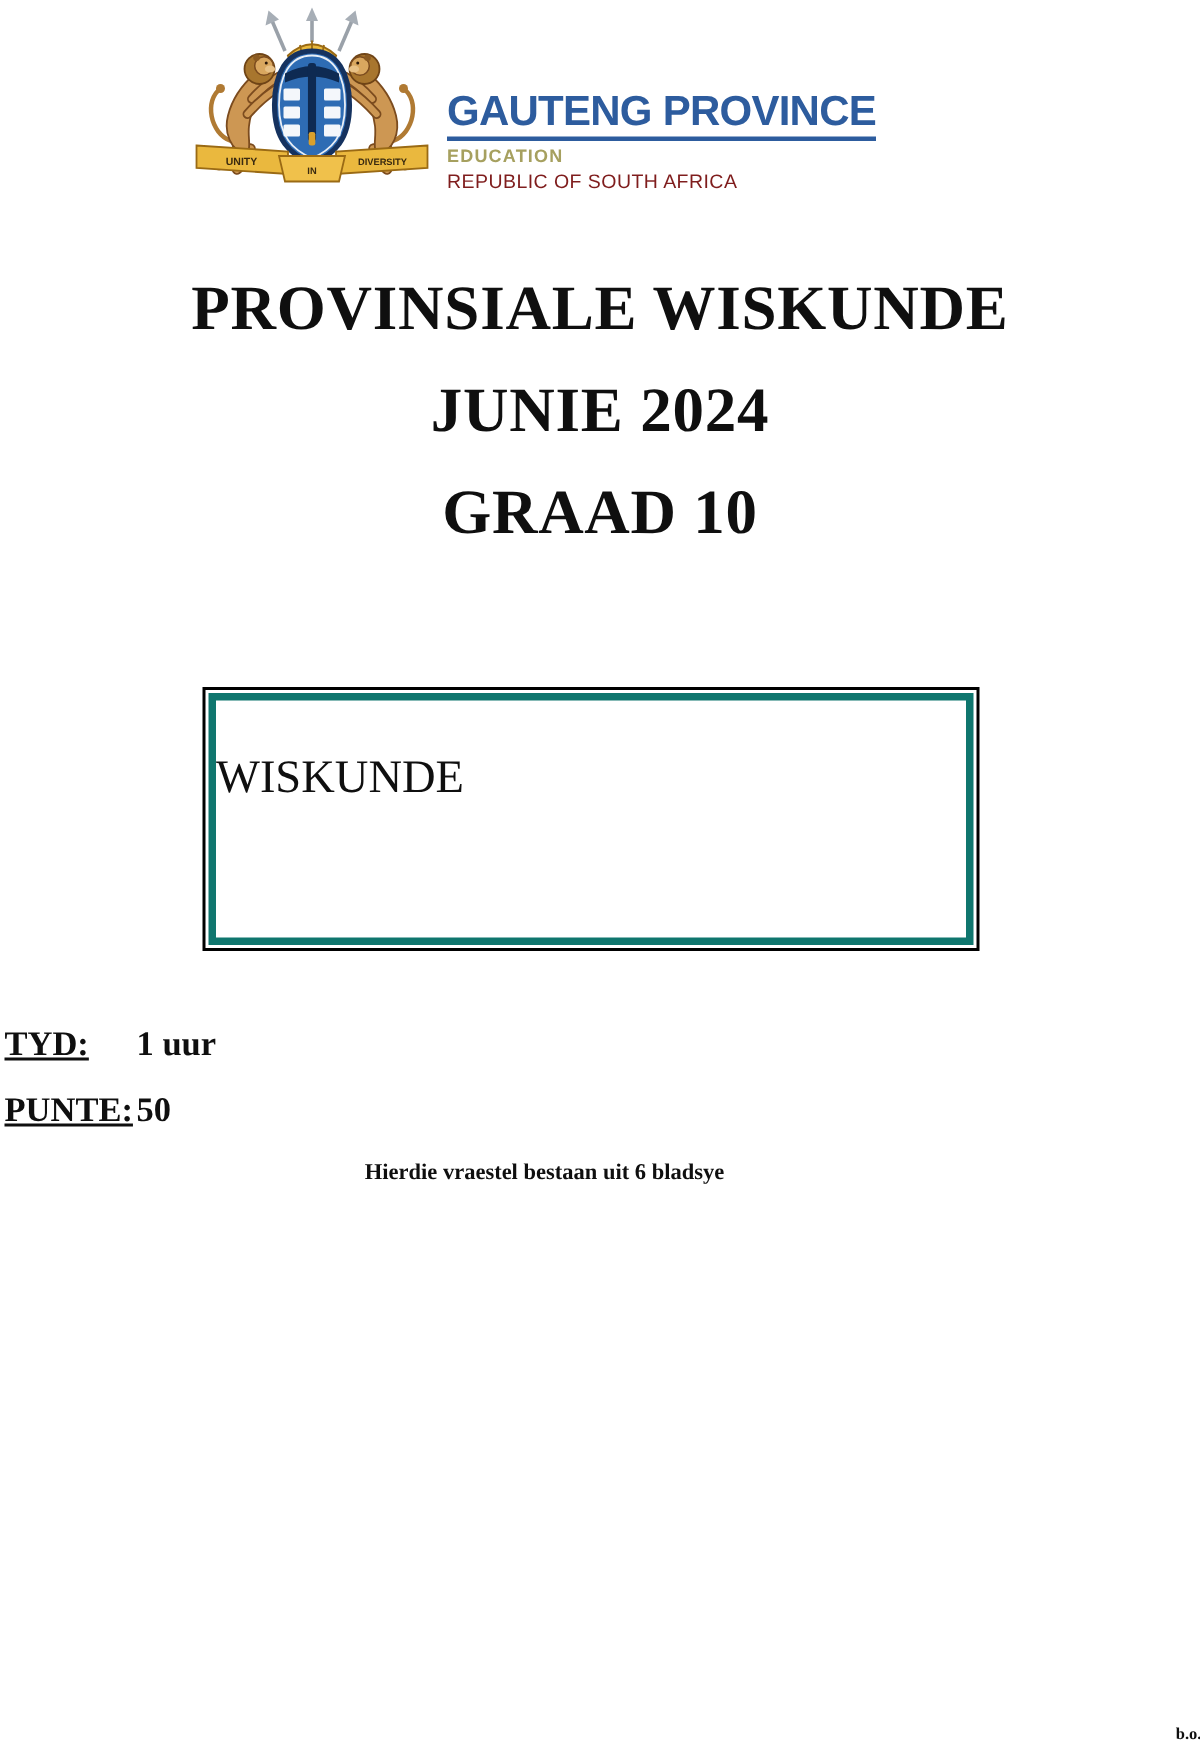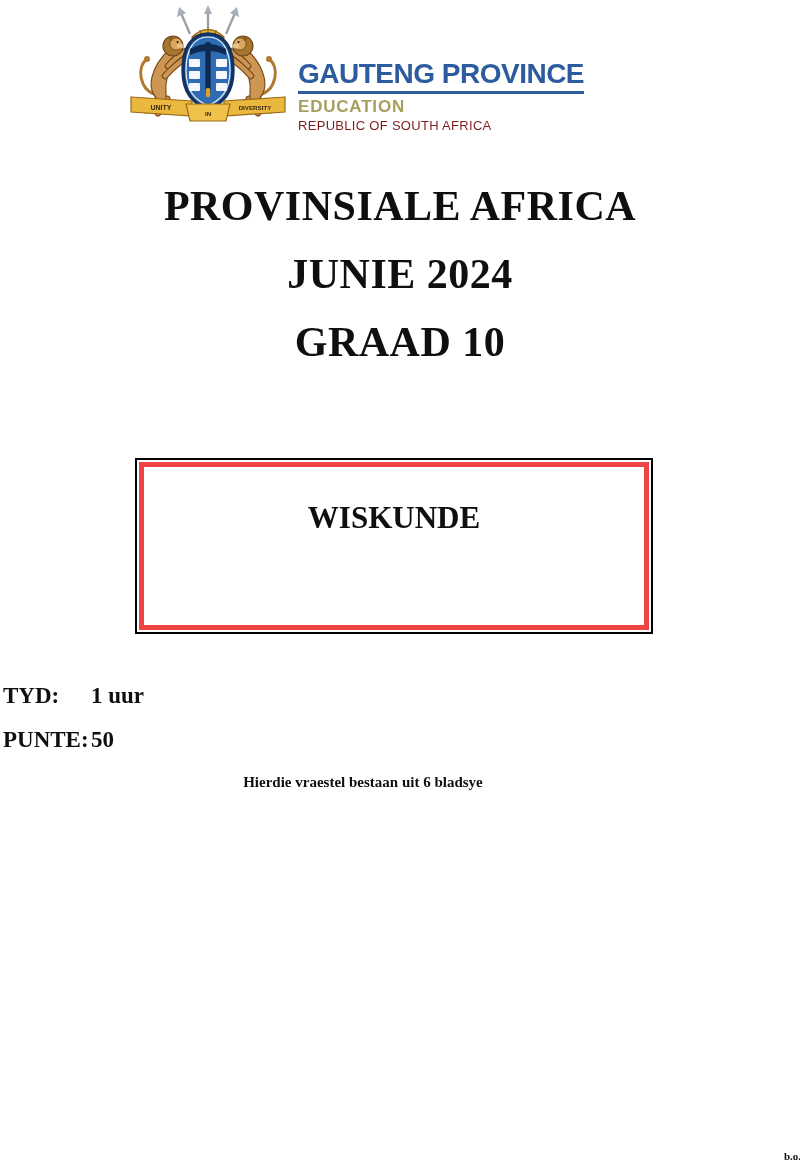--- a/index.html
+++ b/index.html
@@ -43,21 +43,21 @@
     font-weight: bold;
     font-size: 28px;
     letter-spacing: -0.5px;
     color: #2d5c9e;
     border-bottom: 3px solid #2d5c9e;
     padding-bottom: 3px;
   }
   .dept {
     margin-top: 4px;
     font-weight: bold;
-    font-size: 17px;
+    font-size: 12px;
     letter-spacing: 0.8px;
     color: #a6a05f;
   }
   .country {
     margin-top: 4px;
     font-weight: 400;
     font-size: 13px;
     letter-spacing: 0.3px;
     color: #7f1d1d;
   }
@@ -82,43 +82,42 @@
     top: 458px;
     width: 518px;
     height: 176px;
     box-sizing: border-box;
     border: 2px solid #000;
     padding: 2px;
     background: #fff;
   }
   .subject-box-inner {
     box-sizing: border-box;
-    border: 5px solid #ef4444;
+    border: 5px solid #0f766e;
     width: 100%;
     height: 100%;
-    text-align: center;
-    font-weight: bold;
+    font-weight: normal;
     font-size: 31px;
   }
   .subject { margin-top: 34px; line-height: 34px; }
   .paper   { margin-top: 22px; line-height: 34px; }
 
   
   .detail-row {
     position: absolute;
     left: 3px;
     display: flex;
     font-weight: bold;
     font-size: 23px;
     line-height: 30px;
     white-space: nowrap;
   }
   .row-time  { top: 681px; }
   .row-marks { top: 725px; }
-  .dl { width: 88px; }
+  .dl { width: 88px; text-decoration: underline; }
 
   .pages-note {
     position: absolute;
     top: 767px;
     left: 0;
     width: 726px;
     text-align: center;
     font-weight: bold;
     font-size: 15px;
     line-height: 30px;
@@ -204,21 +203,21 @@
     </svg>
 
     <div class="logo-text">
       <div class="org">GAUTENG PROVINCE</div>
       <div class="dept">EDUCATION</div>
       <div class="country">REPUBLIC OF SOUTH AFRICA</div>
     </div>
   </header>
 
   <div class="title">
-    <div>PROVINSIALE AFRICA</div>
+    <div>PROVINSIALE WISKUNDE</div>
     <div>JUNIE 2024</div>
     <div>GRAAD 10</div>
   </div>
 
   <div class="subject-box-outer">
     <div class="subject-box-inner">
       <div class="subject">WISKUNDE</div>
     </div>
   </div>
 

